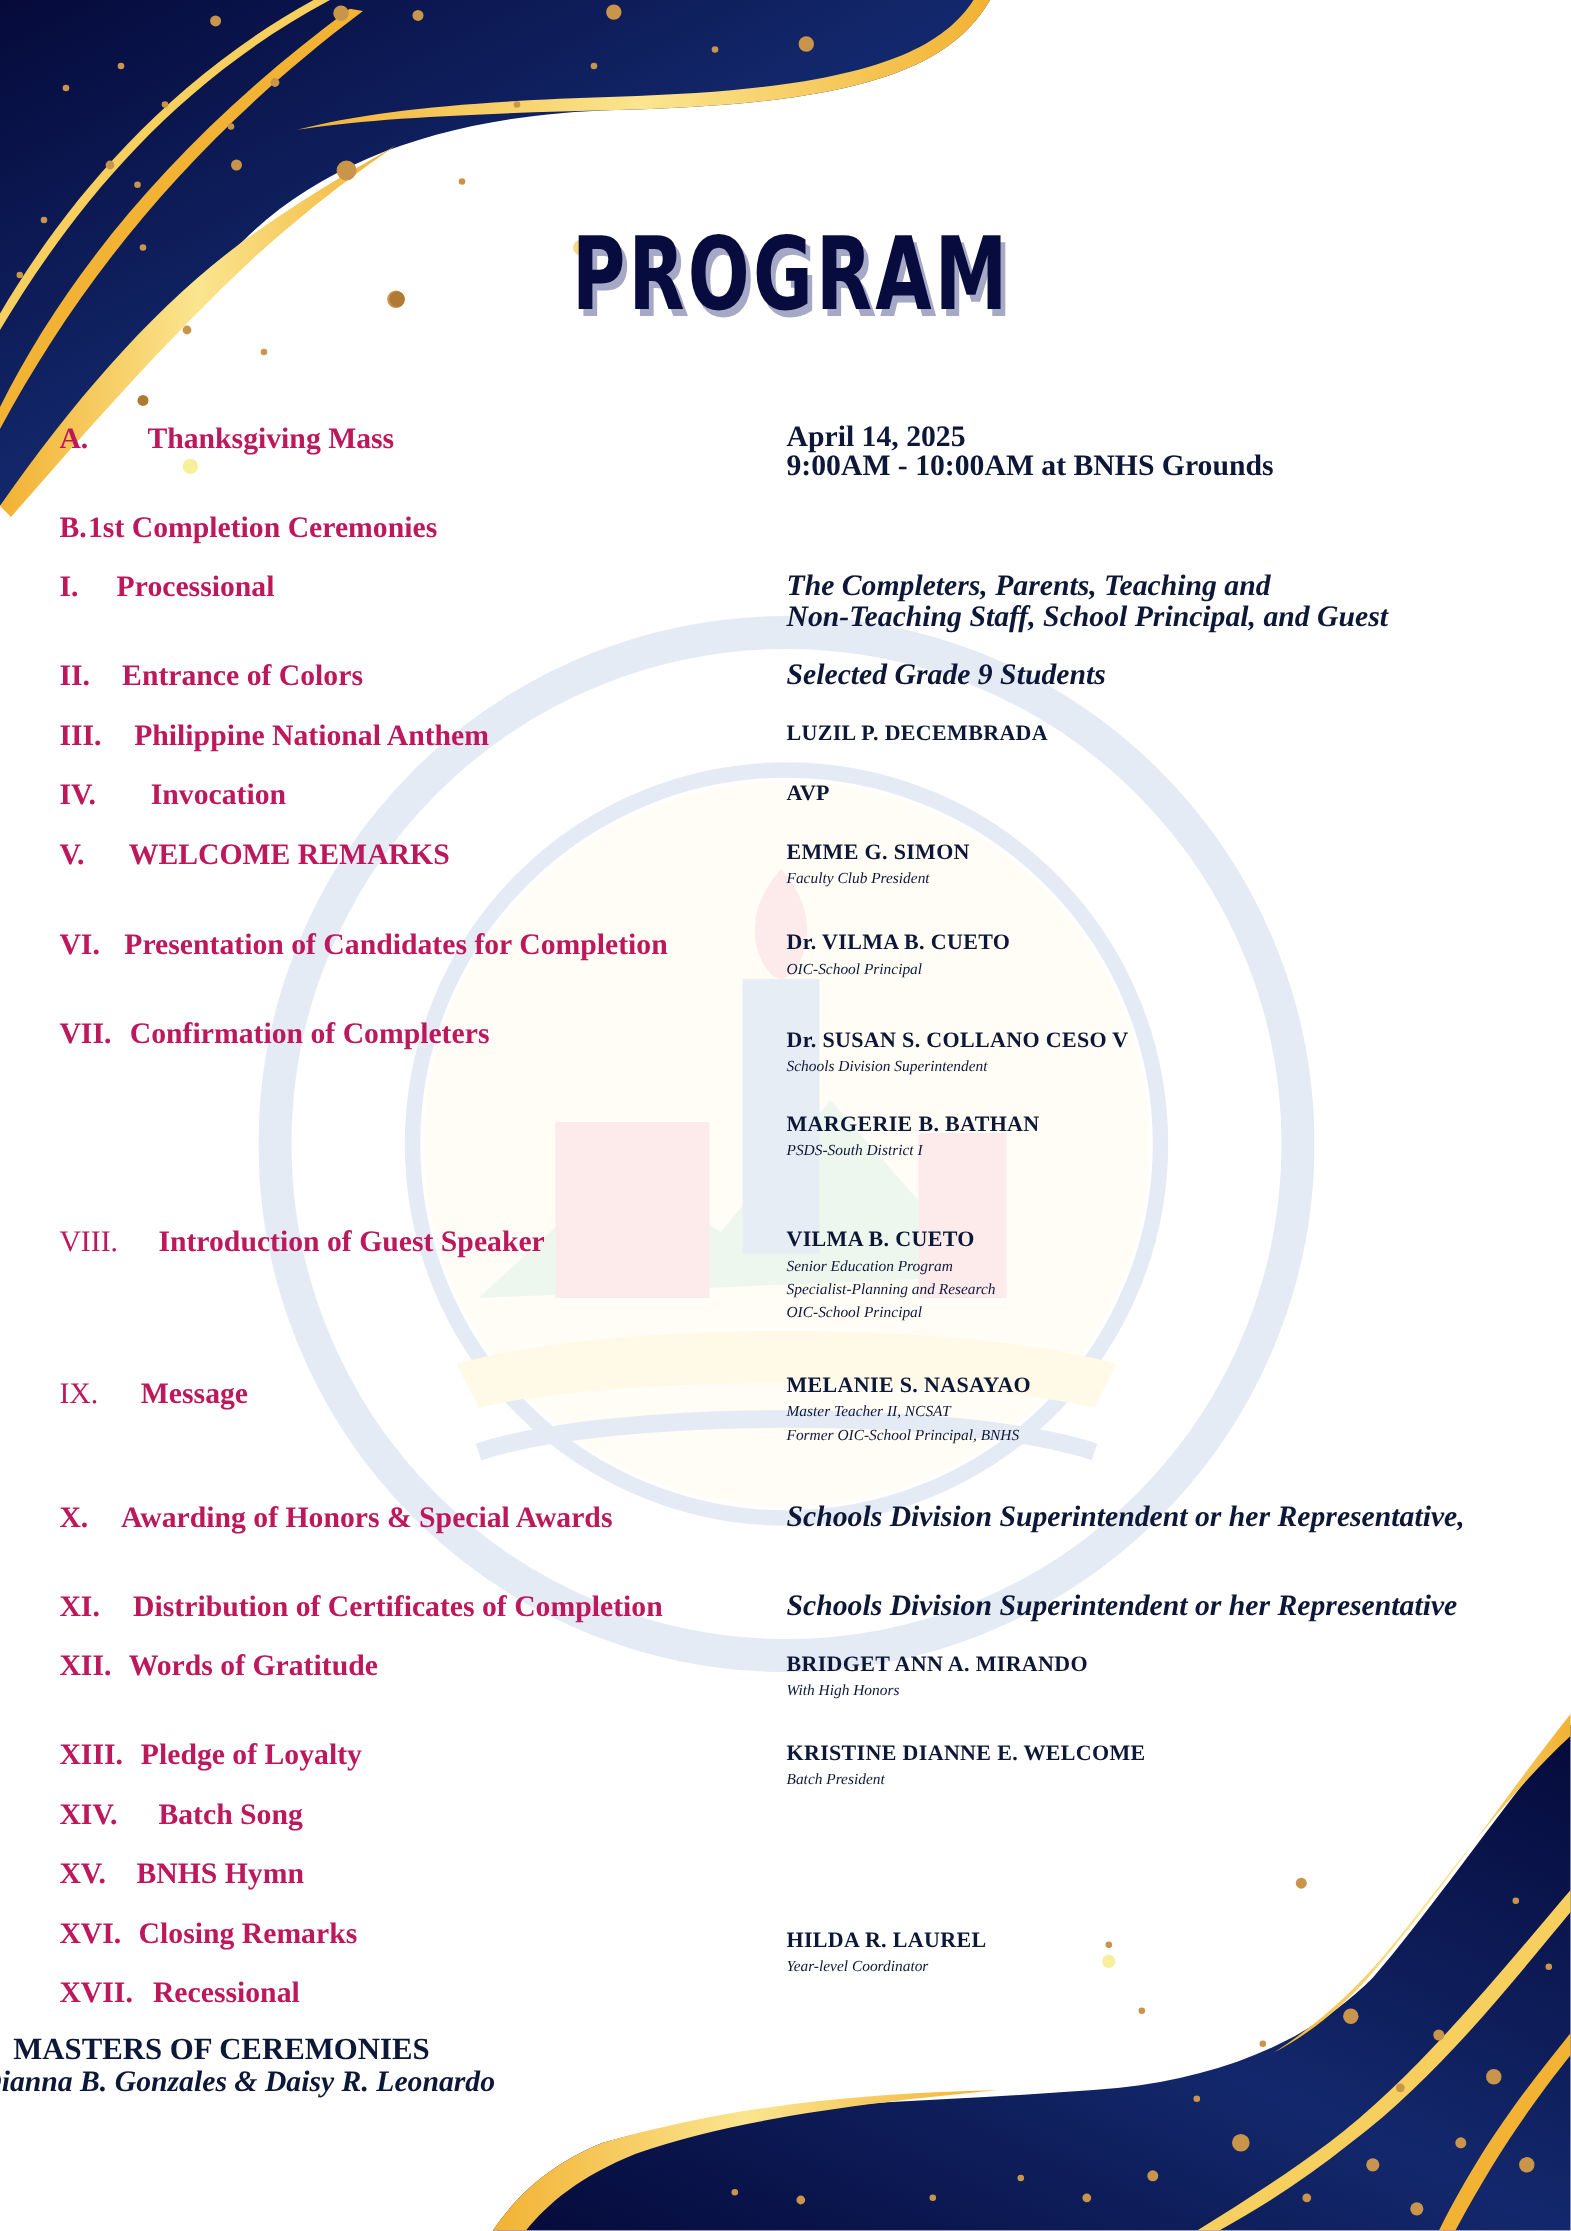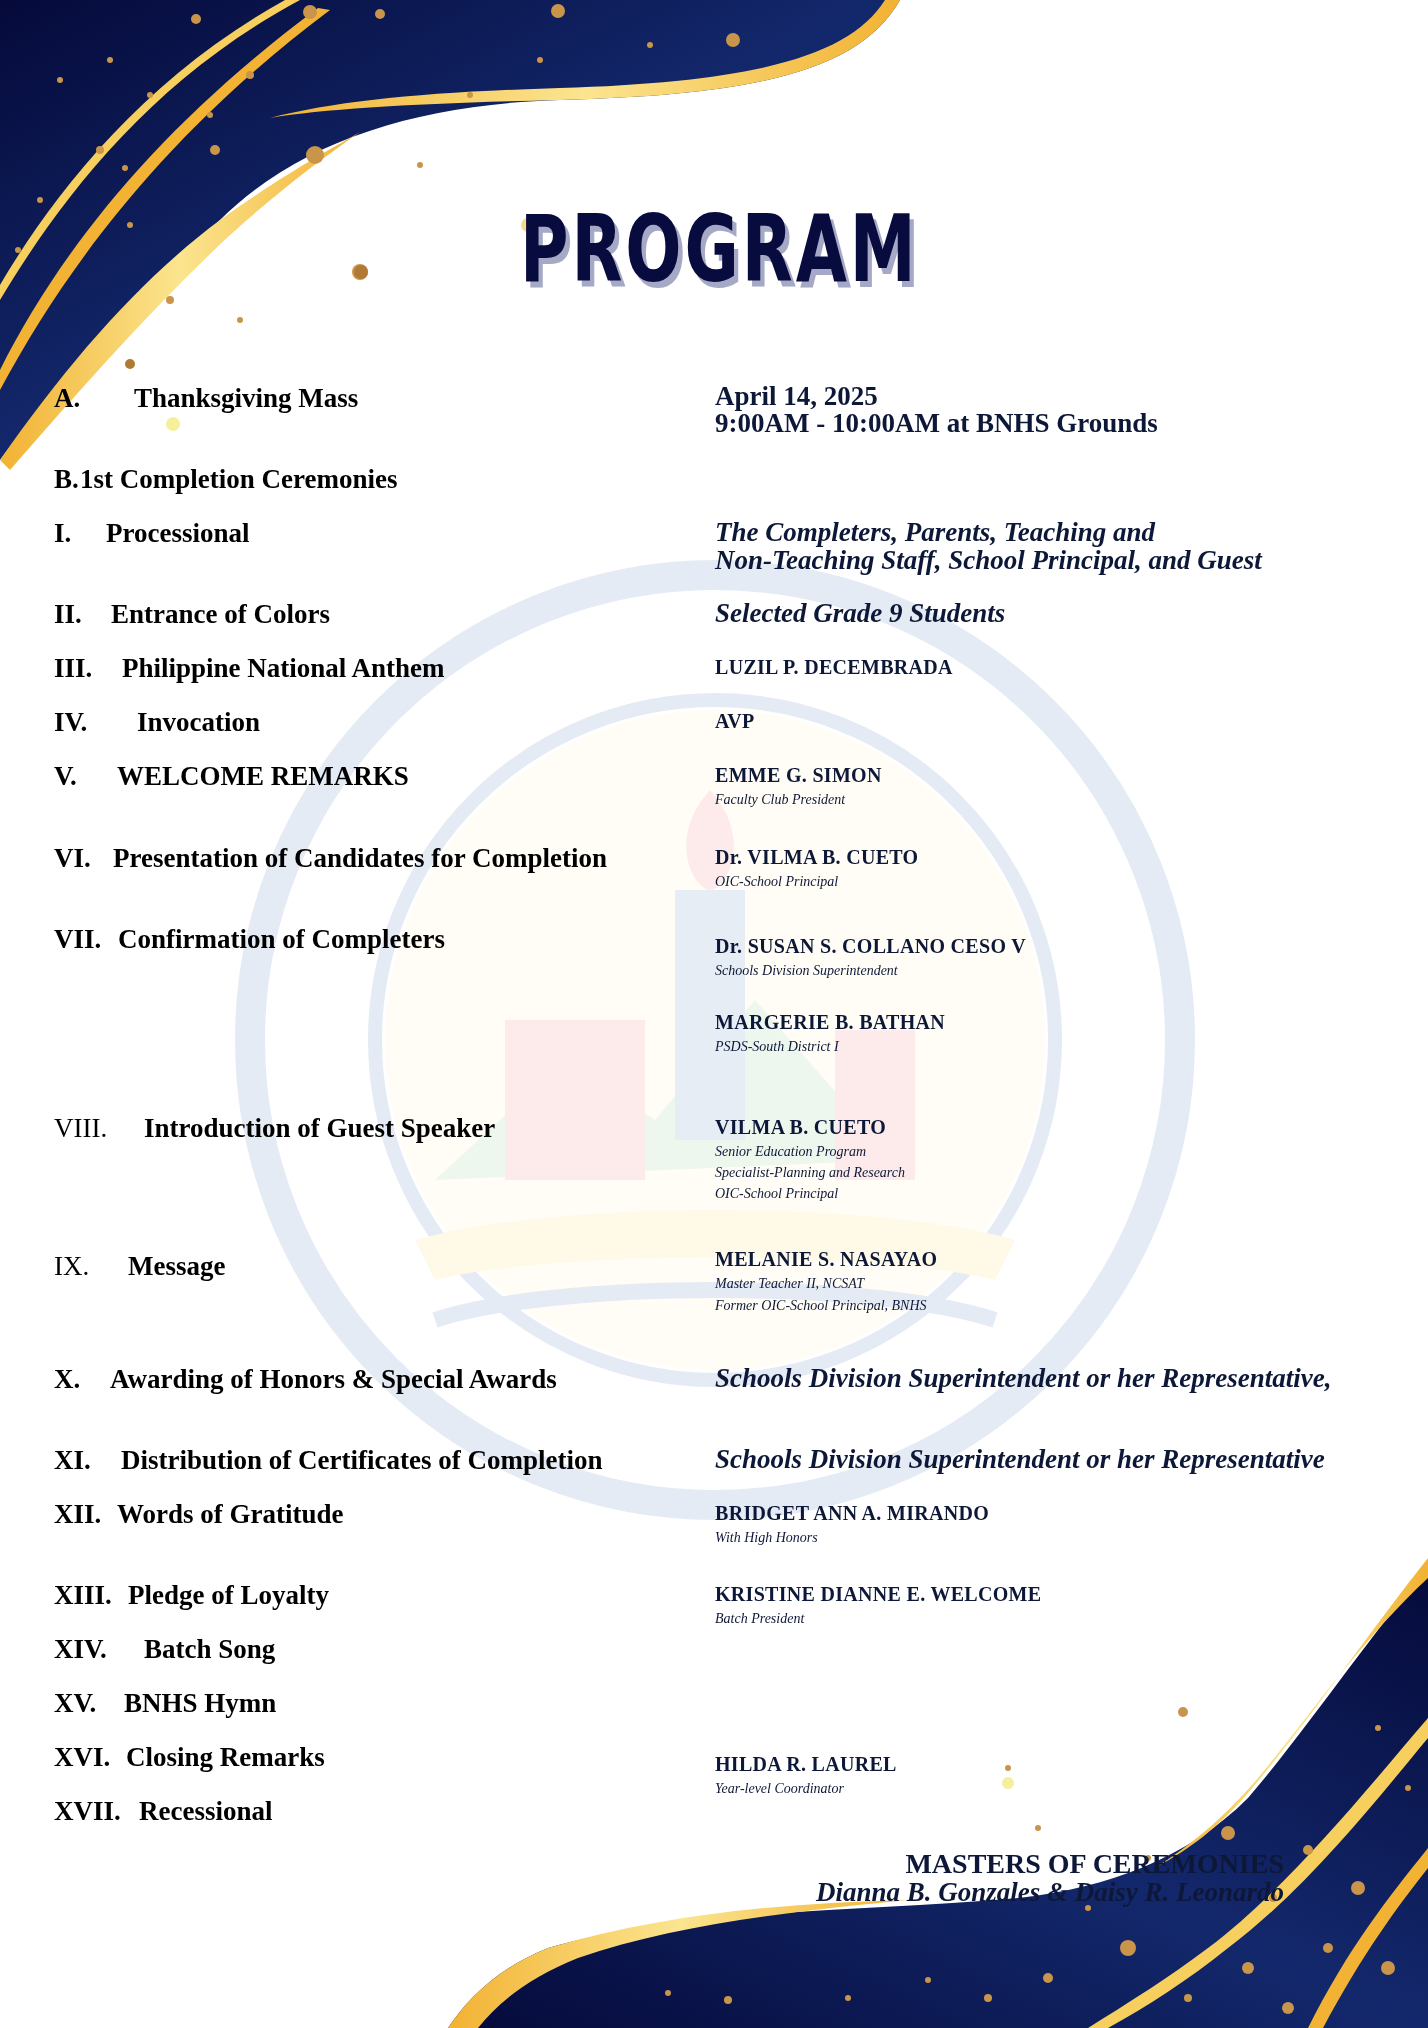--- a/index.html
+++ b/index.html
@@ -19,31 +19,31 @@
     font-family: "DejaVu Sans", sans-serif; font-weight: bold;
     font-size: 92px; letter-spacing: 4px; color: #070b3e;
     transform: scaleX(0.72); transform-origin: left top;
     text-shadow: 6px 6px 0 #a6a9c6;
     white-space: nowrap;
   }
 
   .row { position: absolute; left: 0; width: 1428px; }
   .left {
     position: absolute; left: 54px; font-size: 27px; font-weight: bold; white-space: nowrap;
-    color: #000000;
+    color: #be185d;
   }
   .left .num { display: inline-block; }
   .right { position: absolute; left: 715px; white-space: nowrap; }
   .name { font-size: 20px; font-weight: bold; line-height: 28px; letter-spacing: 0.3px; }
   .role { font-size: 14px; font-style: italic; line-height: 22px; }
   .ital-b { font-size: 27px; font-style: italic; font-weight: bold; line-height: 28px; }
   .plain-b { font-size: 27px; font-weight: bold; line-height: 27px; }
   .regular { font-weight: normal; }
 
-  .mc { position: absolute; left: 0; width: 1284px; text-align: right; top: 1850px; }
+  .mc { position: absolute; left: 12px; width: 1284px; text-align: left; top: 1850px; }
   .mc-title { font-size: 28px; font-weight: bold; line-height: 28px; }
   .mc-names { font-size: 27px; font-style: italic; font-weight: bold; line-height: 28px; margin-left: -30px; }
 </style>
 </head>
 <body>
 
 <svg class="deco deco-top" viewBox="0 0 920 470">
   <defs>
     <linearGradient id="navyA" x1="0" y1="0" x2="1" y2="1">
       <stop offset="0" stop-color="#050a3a"></stop>

